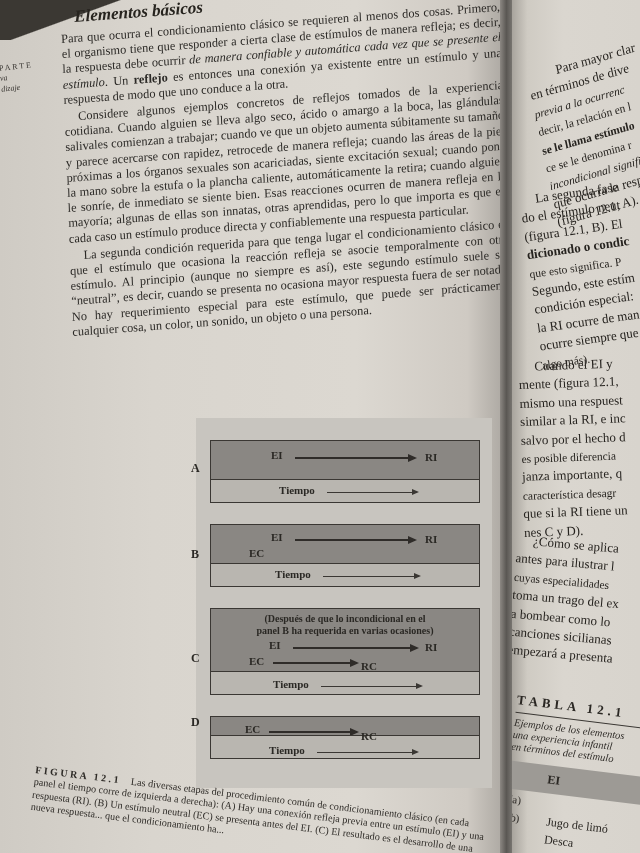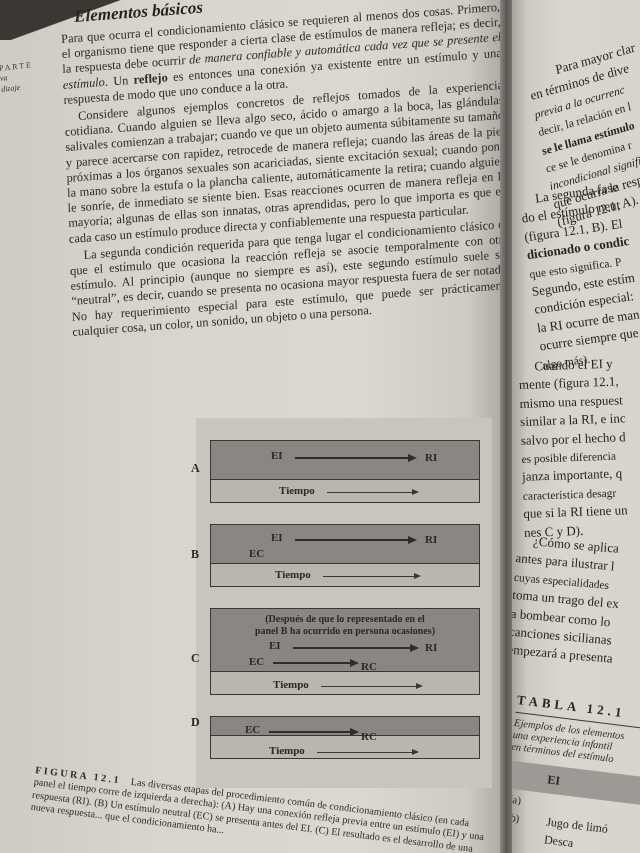--- a/index.html
+++ b/index.html
@@ -167,22 +167,22 @@
       <div class="bottom">
         <span class="lbl" style="left:64px; top:4px;">Tiempo</span>
         <div class="arrow tiempo-arrow" style="left:112px; top:12px; width:96px;"></div>
       </div>
     </div>
 
     <div class="panel" style="top:190px;">
       <span class="panel-label" style="top:42px;">C</span>
       <div class="top" style="height:62px;">
         <div class="note" style="top:4px;">
-          <div>(Después de que lo representado en el</div>
-          <div>panel B ha ocurrido en persona ocasiones)</div>
+          <div>(Después de que lo incondicional en el</div>
+          <div>panel B ha requerida en varias ocasiones)</div>
         </div>
         <span class="lbl" style="left:58px; top:30px;">EI</span>
         <div class="arrow" style="left:82px; top:38px; width:124px;"></div>
         <span class="lbl" style="left:214px; top:32px;">RI</span>
         <span class="lbl" style="left:38px; top:46px;">EC</span>
         <div class="arrow" style="left:62px; top:53px; width:84px;"></div>
       </div>
       <div class="bottom">
         <span class="lbl" style="left:150px; top:-12px;">RC</span>
         <span class="lbl" style="left:62px; top:6px;">Tiempo</span>

